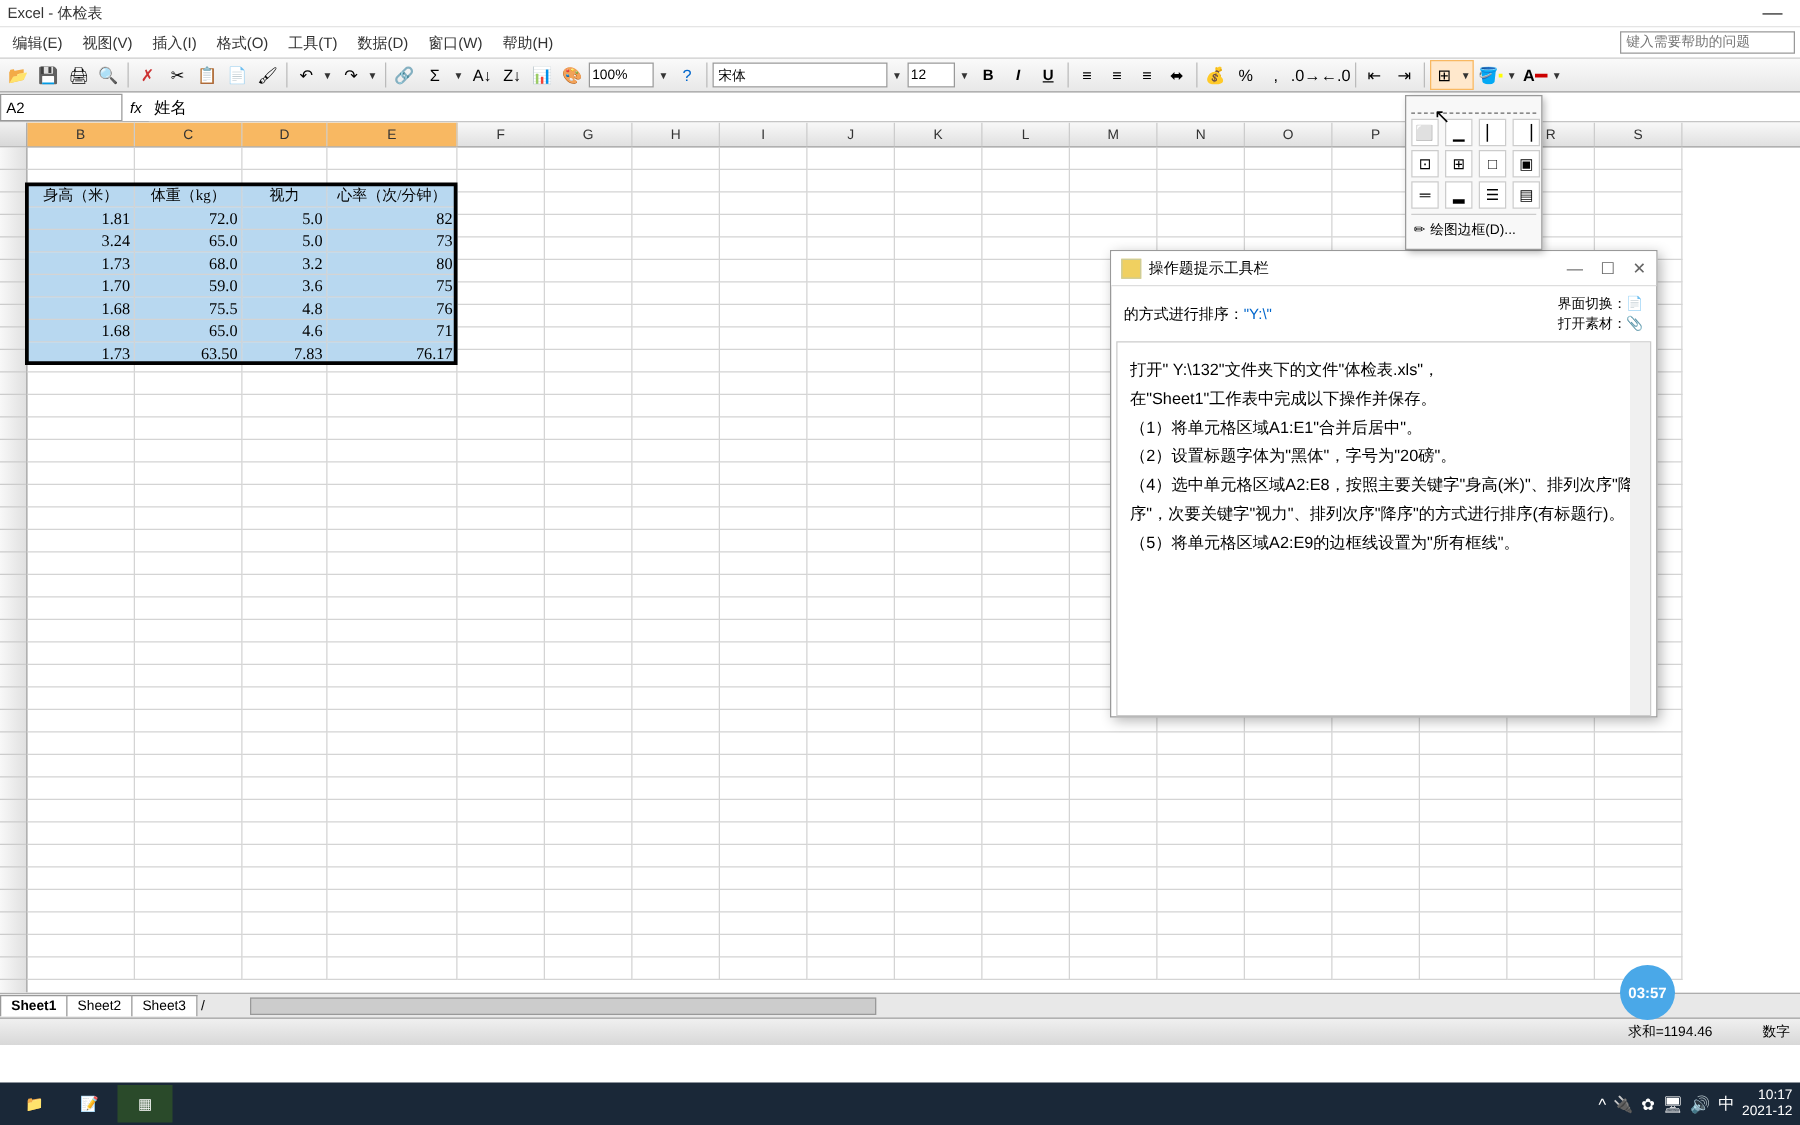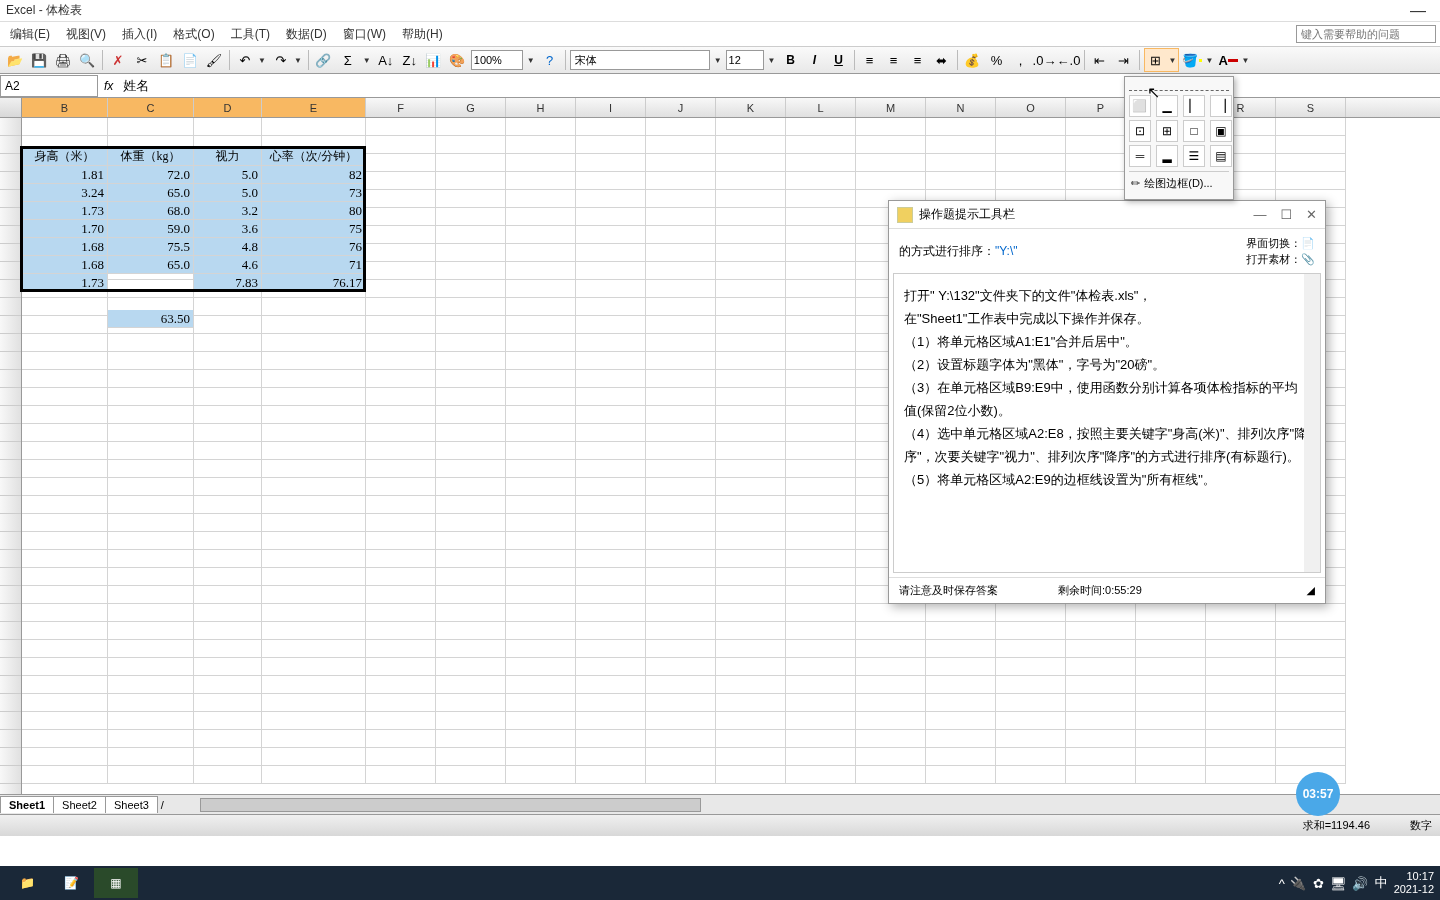--- a/index.html
+++ b/index.html
@@ -918,21 +918,21 @@
         <div class="cell data-cell" style="left: 240px; top: 102px; width: 104px; height: 18px;">75</div>
         <div class="cell data-cell" style="left: 0px; top: 120px; width: 86px; height: 18px;">1.68</div>
         <div class="cell data-cell" style="left: 86px; top: 120px; width: 86px; height: 18px;">75.5</div>
         <div class="cell data-cell" style="left: 172px; top: 120px; width: 68px; height: 18px;">4.8</div>
         <div class="cell data-cell" style="left: 240px; top: 120px; width: 104px; height: 18px;">76</div>
         <div class="cell data-cell" style="left: 0px; top: 138px; width: 86px; height: 18px;">1.68</div>
         <div class="cell data-cell" style="left: 86px; top: 138px; width: 86px; height: 18px;">65.0</div>
         <div class="cell data-cell" style="left: 172px; top: 138px; width: 68px; height: 18px;">4.6</div>
         <div class="cell data-cell" style="left: 240px; top: 138px; width: 104px; height: 18px;">71</div>
         <div class="cell data-cell" style="left: 0px; top: 156px; width: 86px; height: 18px;">1.73</div>
-        <div class="cell data-cell" style="left: 86px; top: 156px; width: 86px; height: 18px; margin-top: 36px;">63.50</div>
+        <div class="cell data-cell" style="left: 86px; top: 156px; width: 86px; height: 18px;">63.50</div>
         <div class="cell data-cell" style="left: 172px; top: 156px; width: 68px; height: 18px;">7.83</div>
         <div class="cell data-cell" style="left: 240px; top: 156px; width: 104px; height: 18px;">76.17</div>
         <div class="sel-border" style="left: -2px; top: 28px; width: 346px; height: 146px;"></div>
       </div>
   </div>
 </div>
 
 <div class="sheet-tabs">
   <span class="sheet-tab active">Sheet1</span>
   <span class="sheet-tab">Sheet2</span>
@@ -990,30 +990,24 @@
       <div><span>界面切换：</span><span class="task-link">📄</span></div>
       <div><span>打开素材：</span><span class="task-link">📎</span></div>
     </div>
   </div>
   <div class="task-body">
     <div id="task-lines">
         <div>打开" Y:\132"文件夹下的文件"体检表.xls"，</div>
         <div>在"Sheet1"工作表中完成以下操作并保存。</div>
         <div>（1）将单元格区域A1:E1"合并后居中"。</div>
         <div>（2）设置标题字体为"黑体"，字号为"20磅"。</div>
-        <div>（3）在单元格区域B9:E9中，使用函数分别计算各项体检指标的平均值(保留2位小数)。</div>
         <div>（4）选中单元格区域A2:E8，按照主要关键字"身高(米)"、排列次序"降序"，次要关键字"视力"、排列次序"降序"的方式进行排序(有标题行)。</div>
         <div>（5）将单元格区域A2:E9的边框线设置为"所有框线"。</div>
       </div>
     <div class="task-body-scroll"></div>
-  </div>
-  <div class="task-footer">
-    <span>请注意及时保存答案</span>
-    <span class="task-footer-mid">剩余时间:0:55:29</span>
-    <span style="margin-left:auto">◢</span>
   </div>
 </div>
 
 <div class="time-badge">03:57</div>
 
 <div class="taskbar">
   <div class="taskbar-item">📁</div>
   <div class="taskbar-item">📝</div>
   <div class="taskbar-item" style="background:#2a4a2a">▦</div>
   <div class="taskbar-right">

